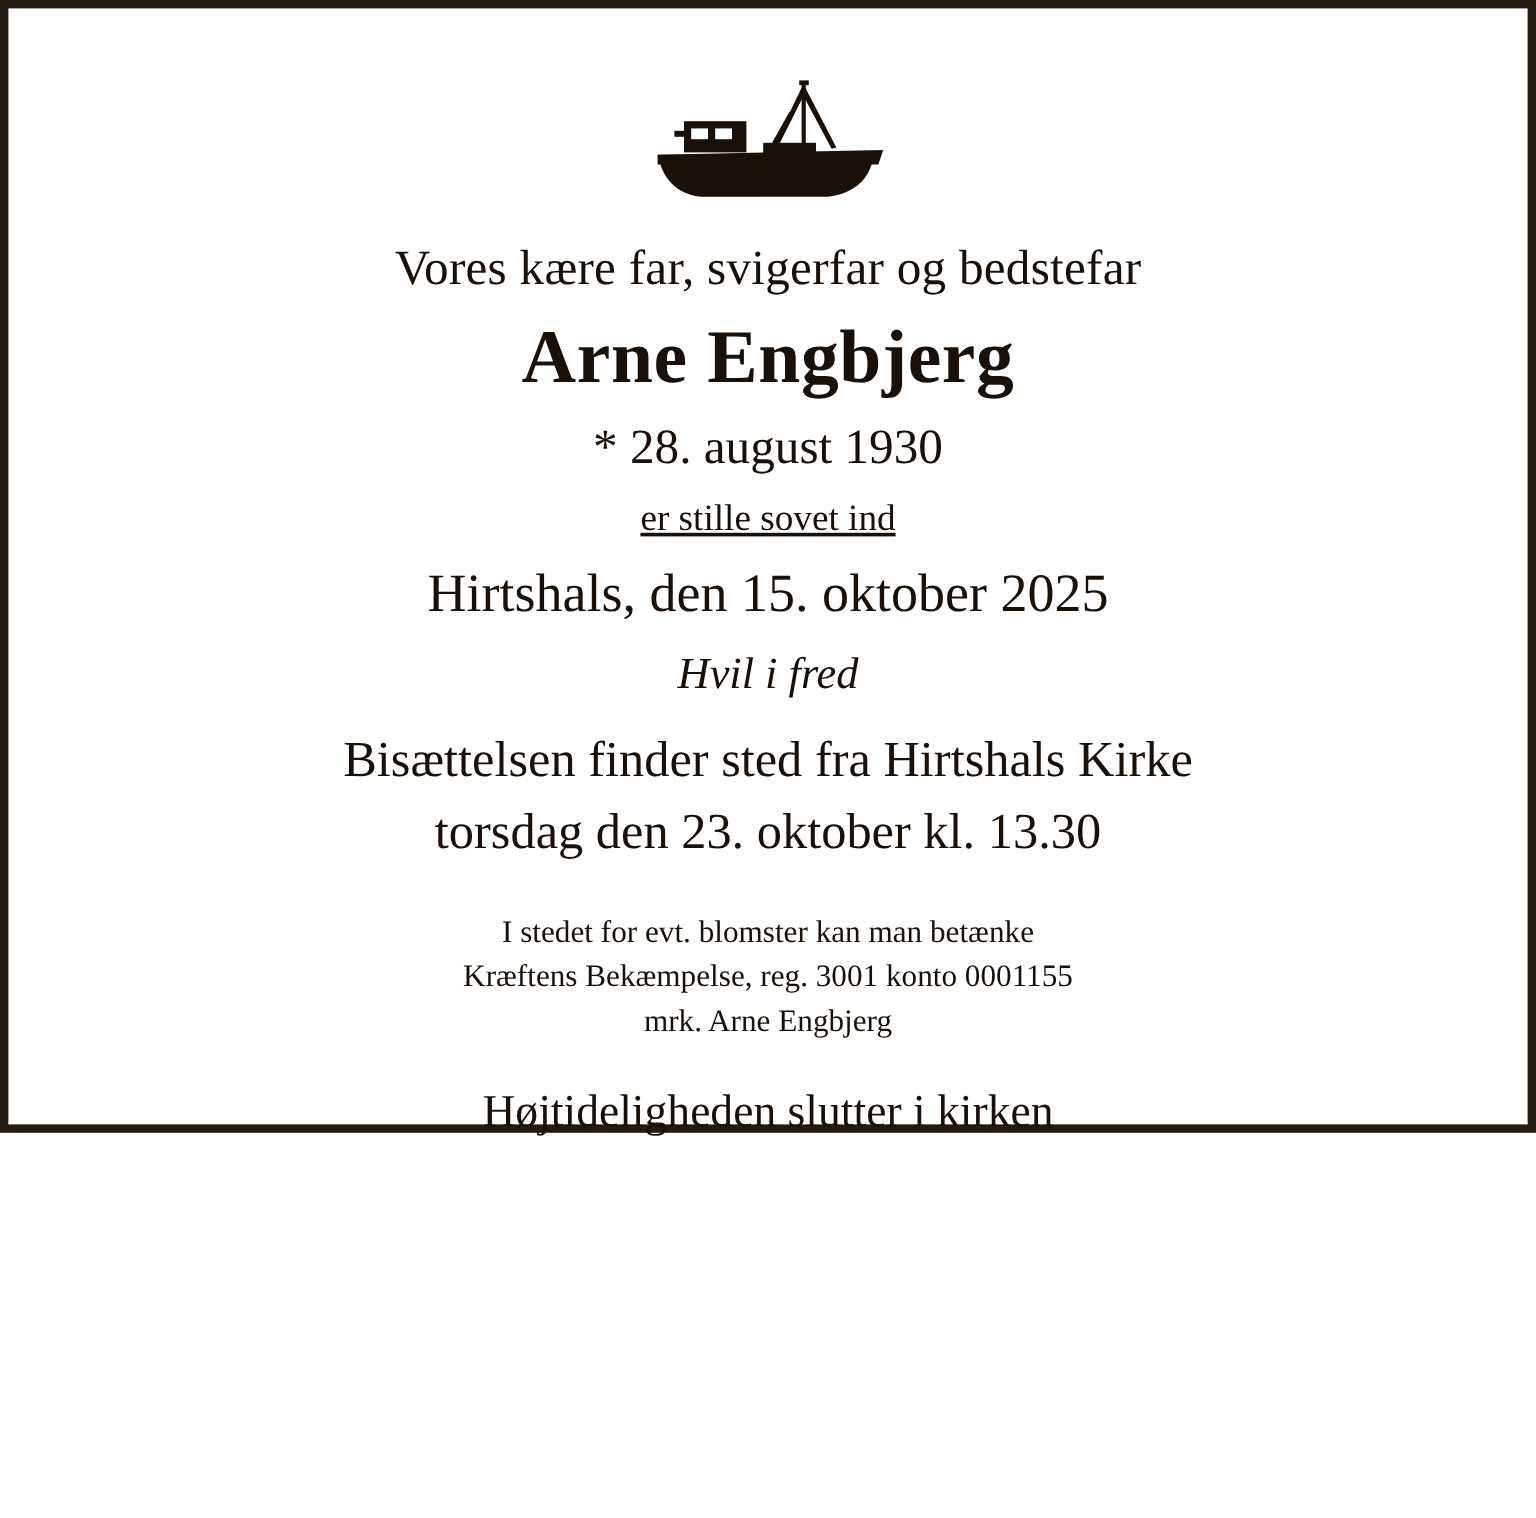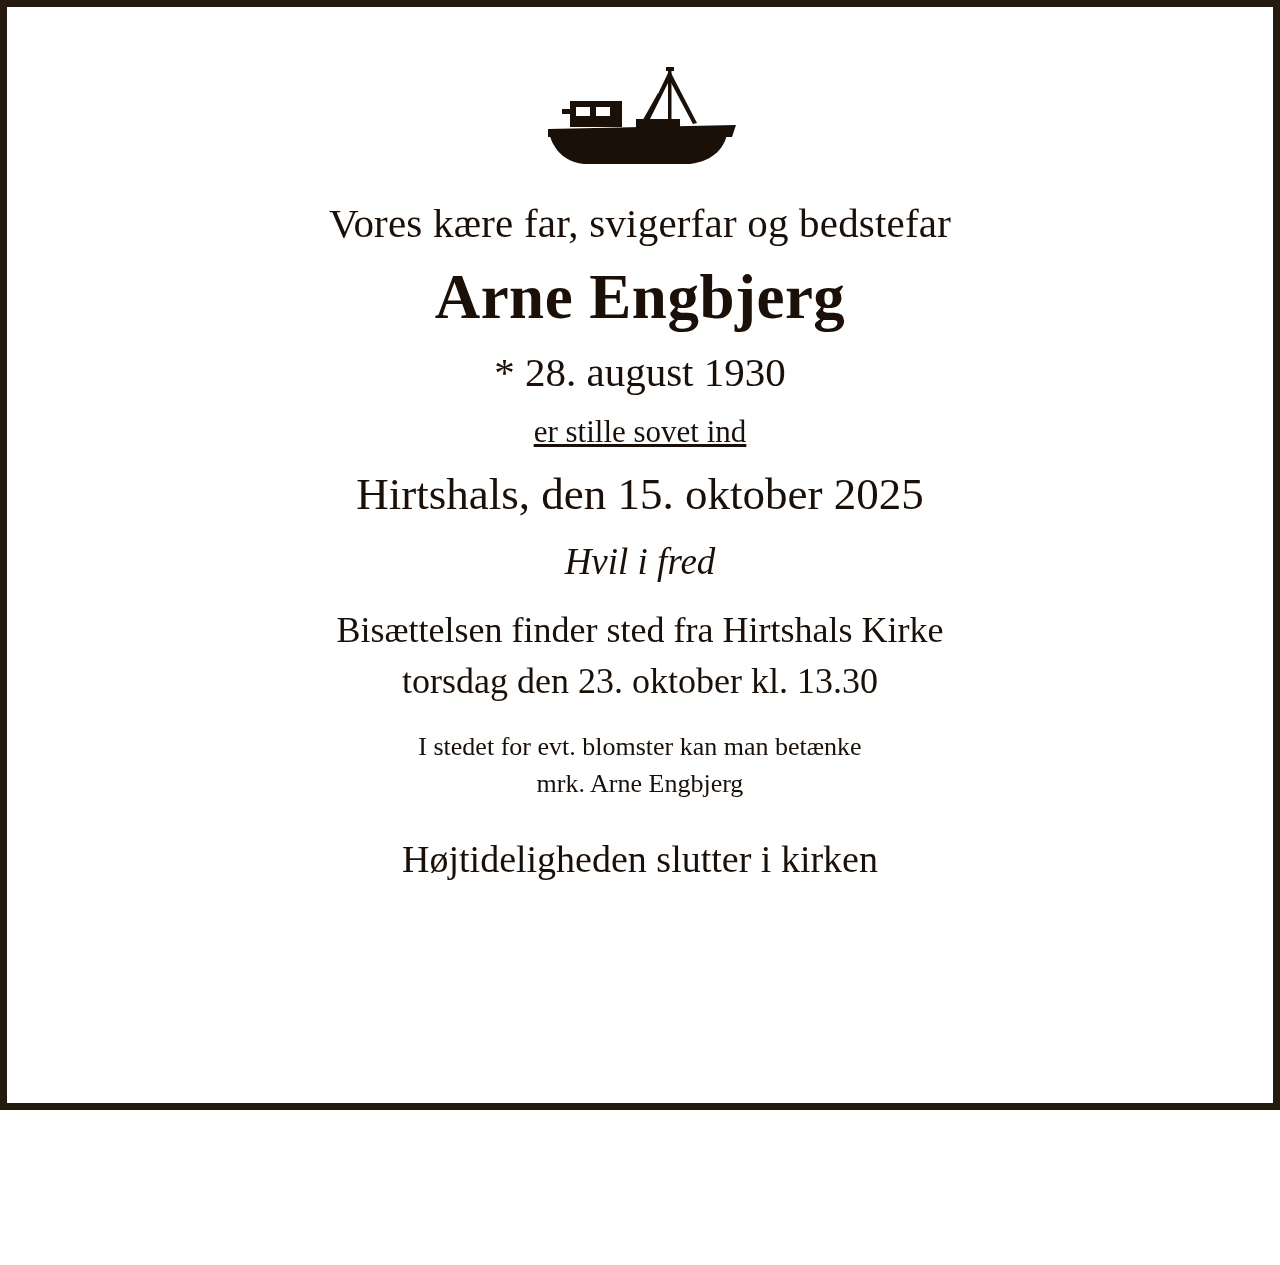--- a/index.html
+++ b/index.html
@@ -10,21 +10,21 @@
   body {
     width: 1280px;
     height: 1265px;
     font-family: "Liberation Serif", serif;
     color: #1a1008;
     overflow: hidden;
   }
   .notice {
     box-sizing: border-box;
     width: 1280px;
-    height: 1110px;
+    height: 944px;
     border: 7px solid #241a10;
     background: #ffffff;
     padding: 48px 60px 40px 60px;
     display: flex;
     flex-direction: column;
     align-items: center;
   }
   .emblem {
     margin-top: 8px;
     margin-bottom: 26px;
@@ -62,23 +62,23 @@
     font-size: 37px;
     font-style: italic;
     margin-bottom: 22px;
   }
   .family {
     font-size: 40px;
     font-weight: bold;
     margin-bottom: 34px;
   }
   .ceremony {
-    font-size: 36px;
+    font-size: 42px;
     line-height: 1.42;
-    margin-bottom: 22px;
+    margin-bottom: 35px;
   }
   .donation {
     font-size: 26px;
     line-height: 1.42;
     margin-bottom: 30px;
   }
   .closing {
     font-size: 38px;
     line-height: 1.4;
   }
@@ -123,18 +123,19 @@
   <div class="line rest">Hvil i fred</div>
 
 
   <div class="line ceremony">
     <div>Bisættelsen finder sted fra Hirtshals Kirke</div>
     <div>torsdag den 23. oktober kl. 13.30</div>
   </div>
 
   <div class="line donation">
     <div>I stedet for evt. blomster kan man betænke</div>
+    <div>Kræftens Bekæmpelse, reg. 3001 konto 0001155</div>
     <div>mrk. Arne Engbjerg</div>
   </div>
 
   <div class="line closing">Højtideligheden slutter i kirken</div>
 
 </div>
 
 </body></html>

